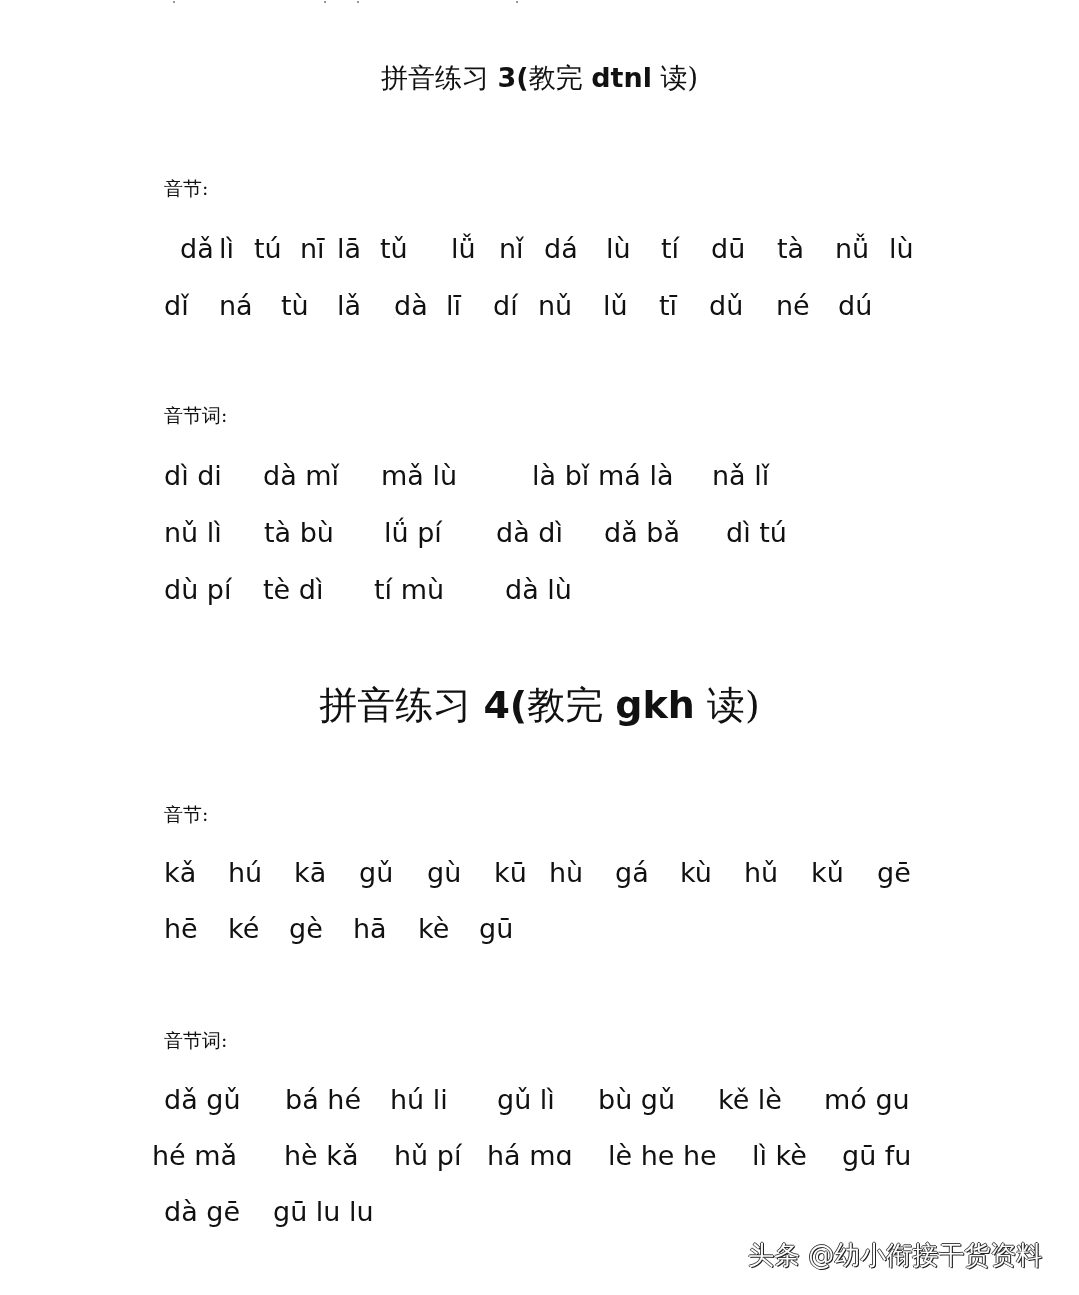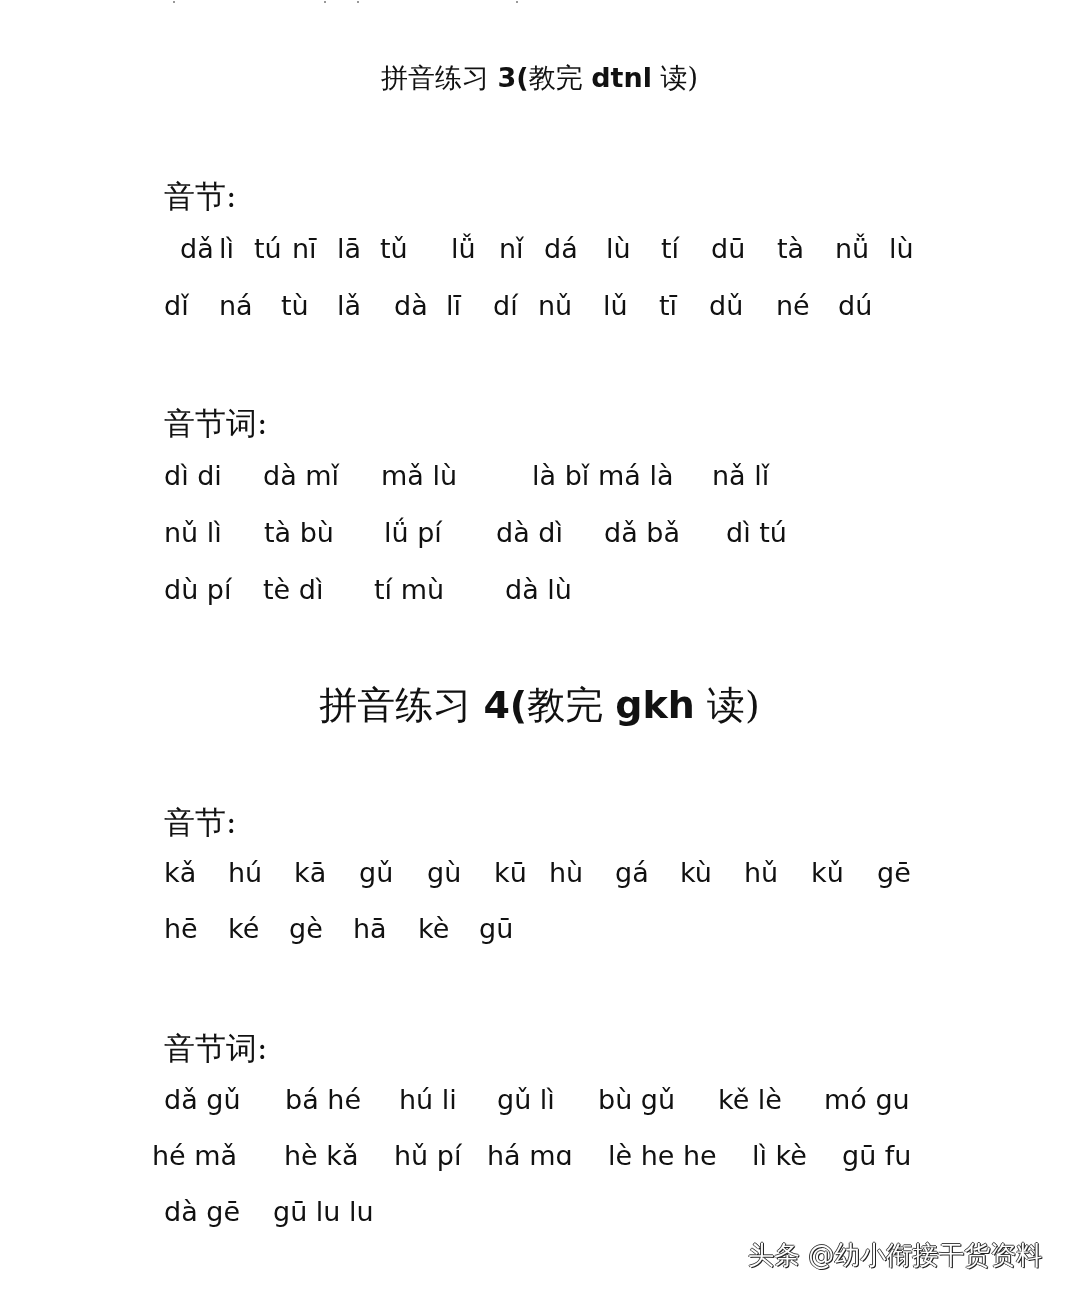--- a/index.html
+++ b/index.html
@@ -3,21 +3,21 @@
 <meta charset="utf-8">
 <style>
   html, body { margin: 0; padding: 0; background: #ffffff; }
   body { width: 1079px; height: 1295px; position: relative; overflow: hidden;
          font-family: "DejaVu Sans", "Liberation Sans", sans-serif; color: #111; }
   .title { position: absolute; left: 0; width: 1079px; text-align: center; white-space: nowrap; }
   .title .cn { font-family: "DejaVu Serif", "Liberation Serif", serif; font-weight: normal; text-align: center; }
   .title .lat { font-family: "DejaVu Sans", "Liberation Sans", sans-serif; font-weight: bold; }
   .t3 { top: 60px; font-size: 27px; }
   .t4 { top: 680px; font-size: 38px; }
-  .label { position: absolute; left: 164px; font-family: "DejaVu Serif", "Liberation Serif", serif; font-size: 31px; }
+  .label { position: absolute; left: 164px; font-family: "DejaVu Serif", "Liberation Serif", serif; font-size: 19px; }
   .row { position: absolute; left: 0; height: 40px; font-size: 27px; white-space: nowrap; }
   .row span { position: absolute; top: 0; }
   .dots { position: absolute; top: 0; left: 0; width: 1079px; height: 4px; }
   .dots i { position: absolute; top: 1px; width: 2px; height: 2px; background: #999; }
   .watermark { position: absolute; left: 748px; top: 1238px; font-size: 26px; color: #fff;
                font-family: "DejaVu Sans", "Liberation Sans", sans-serif;
                text-shadow: 1px 1px 0 #222, -1px 0 0 #444, 0 -1px 0 #444, 1px 0 0 #333; letter-spacing: 0px; }
 </style>
 </head>
 <body>
@@ -32,21 +32,21 @@
 <div class="title t3">
   <span class="cn">拼音练习 </span><span class="lat">3(</span><span class="cn">教完 </span><span class="lat">dtnl</span><span class="cn"> 读)</span>
 </div>
 
 <div class="label" style="top:176px">音节:</div>
 
 <div class="row" style="top:233px">
   <span style="left:180px">dǎ</span>
   <span style="left:219px">lì</span>
   <span style="left:254px">tú</span>
-  <span style="left:292px">nī</span>
+  <span style="left:300px">nī</span>
   <span style="left:337px">lā</span>
   <span style="left:380px">tǔ</span>
   <span style="left:451px">lǚ</span>
   <span style="left:499px">nǐ</span>
   <span style="left:544px">dá</span>
   <span style="left:606px">lù</span>
   <span style="left:661px">tí</span>
   <span style="left:711px">dū</span>
   <span style="left:777px">tà</span>
   <span style="left:835px">nǚ</span>
@@ -121,21 +121,21 @@
   <span style="left:353px">hā</span>
   <span style="left:418px">kè</span>
   <span style="left:479px">gū</span>
 </div>
 
 <div class="label" style="top:1028px">音节词:</div>
 
 <div class="row" style="top:1084px">
   <span style="left:164px">dǎ gǔ</span>
   <span style="left:285px">bá hé</span>
-  <span style="left:399px">hú li</span>
+  <span style="left:390px">hú li</span>
   <span style="left:497px">gǔ lì</span>
   <span style="left:598px">bù gǔ</span>
   <span style="left:718px">kě lè</span>
   <span style="left:824px">mó gu</span>
 </div>
 <div class="row" style="top:1140px">
   <span style="left:152px">hé mǎ</span>
   <span style="left:284px">hè kǎ</span>
   <span style="left:394px">hǔ pí</span>
   <span style="left:487px">há mɑ</span>

